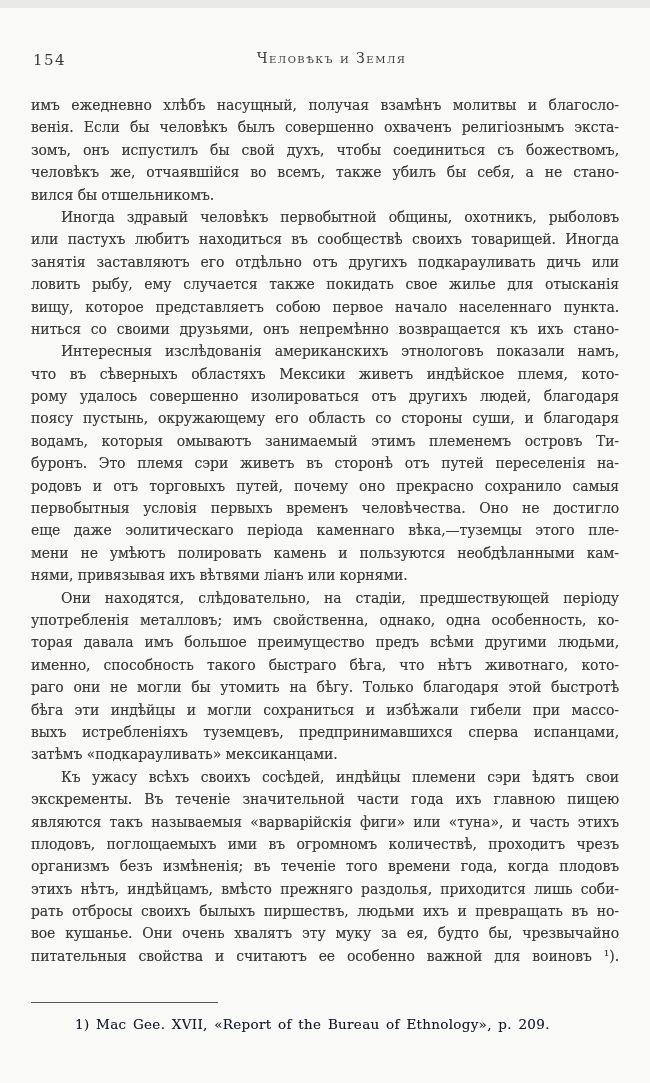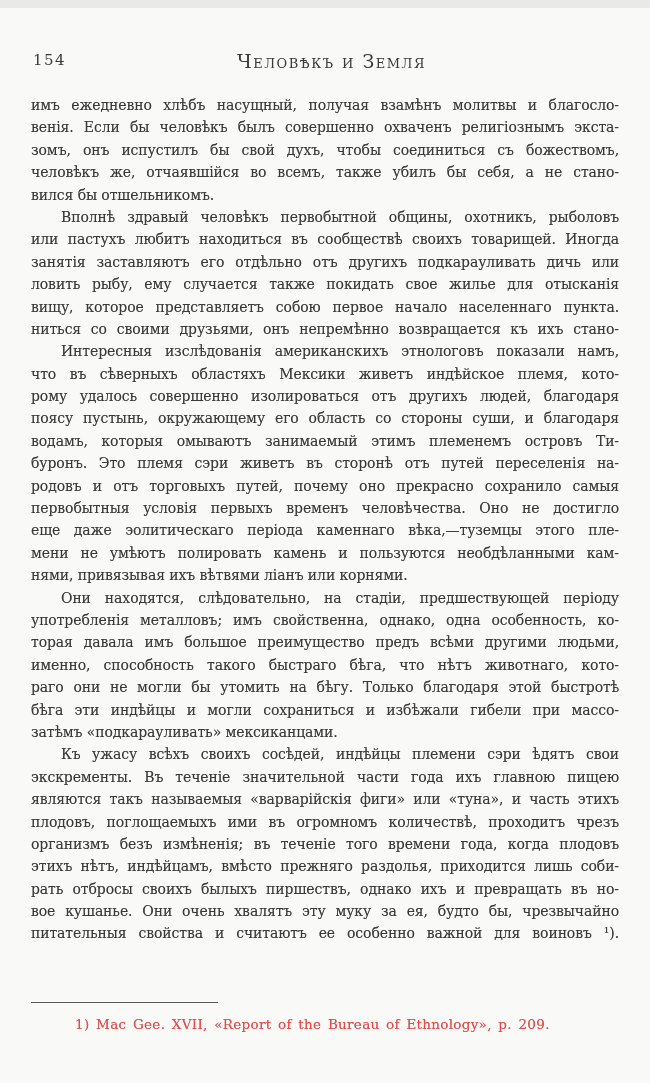--- a/index.html
+++ b/index.html
@@ -32,21 +32,21 @@
     font-size: 15px;
     letter-spacing: 1.5px;
   }
   .running-title {
     position: absolute;
     left: 13px;
     right: 0;
     top: 0;
     text-align: center;
     font-variant: small-caps;
-    font-size: 19px;
+    font-size: 14px;
     letter-spacing: 1.5px;
   }
   
   .body-text {
     position: absolute;
     top: 86px;
     left: 31px;
     width: 588px;
     font-size: 14px;
     line-height: 22.4px;
@@ -76,21 +76,21 @@
     width: 187px;
     height: 0;
     border-top: 1.5px solid #5a5854;
     margin-bottom: 13px;
   }
   .footnote {
     margin-left: 44px;
     font-size: 13.5px;
     letter-spacing: 0.3px;
     word-spacing: 2px;
-    color: #ef4444;
+    color: #0f172a;
     text-shadow: 0 0 0.4px rgba(62, 61, 58, 0.4);
   }
 </style>
 </head>
 <body>
 
 <div class="page">
 
   <div class="header">
     <span class="pagenum">154</span>
@@ -99,21 +99,21 @@
 
   <div class="body-text" id="body-text">
       <div class="para short-last">
         <div class="line">имъ ежедневно хлѣбъ насущный, получая взамѣнъ молитвы и благосло-</div>
         <div class="line">венія. Если бы человѣкъ былъ совершенно охваченъ религіознымъ экста-</div>
         <div class="line">зомъ, онъ испустилъ бы свой духъ, чтобы соединиться съ божествомъ,</div>
         <div class="line">человѣкъ же, отчаявшійся во всемъ, также убилъ бы себя, а не стано-</div>
         <div class="line last">вился бы отшельникомъ.</div>
       </div>
       <div class="para">
-        <div class="line indent">Вполнѣ здравый человѣкъ первобытной общины, охотникъ, рыболовъ</div>
+        <div class="line indent">Иногда здравый человѣкъ первобытной общины, охотникъ, рыболовъ</div>
         <div class="line">или пастухъ любитъ находиться въ сообществѣ своихъ товарищей. Иногда</div>
         <div class="line">занятія заставляютъ его отдѣльно отъ другихъ подкарауливать дичь или</div>
         <div class="line">ловить рыбу, ему случается также покидать свое жилье для отысканія</div>
         <div class="line last">вищу, которое представляетъ собою первое начало населеннаго пункта.</div>
         <div class="line">ниться со своими друзьями, онъ непремѣнно возвращается къ ихъ стано-</div>
       </div>
       <div class="para short-last">
         <div class="line indent">Интересныя изслѣдованія американскихъ этнологовъ показали намъ,</div>
         <div class="line">что въ сѣверныхъ областяхъ Мексики живетъ индѣйское племя, кото-</div>
         <div class="line">рому удалось совершенно изолироваться отъ другихъ людей, благодаря</div>
@@ -126,30 +126,31 @@
         <div class="line">мени не умѣютъ полировать камень и пользуются необдѣланными кам-</div>
         <div class="line last">нями, привязывая ихъ вѣтвями ліанъ или корнями.</div>
       </div>
       <div class="para short-last">
         <div class="line indent">Они находятся, слѣдовательно, на стадіи, предшествующей періоду</div>
         <div class="line">употребленія металловъ; имъ свойственна, однако, одна особенность, ко-</div>
         <div class="line">торая давала имъ большое преимущество предъ всѣми другими людьми,</div>
         <div class="line">именно, способность такого быстраго бѣга, что нѣтъ животнаго, кото-</div>
         <div class="line">раго они не могли бы утомить на бѣгу. Только благодаря этой быстротѣ</div>
         <div class="line">бѣга эти индѣйцы и могли сохраниться и избѣжали гибели при массо-</div>
+        <div class="line">выхъ истребленіяхъ туземцевъ, предпринимавшихся сперва испанцами,</div>
         <div class="line last">затѣмъ «подкарауливать» мексиканцами.</div>
       </div>
       <div class="para">
         <div class="line indent">Къ ужасу всѣхъ своихъ сосѣдей, индѣйцы племени сэри ѣдятъ свои</div>
         <div class="line">экскременты. Въ теченіе значительной части года ихъ главною пищею</div>
         <div class="line">являются такъ называемыя «варварійскія фиги» или «туна», и часть этихъ</div>
         <div class="line">плодовъ, поглощаемыхъ ими въ огромномъ количествѣ, проходитъ чрезъ</div>
         <div class="line">организмъ безъ измѣненія; въ теченіе того времени года, когда плодовъ</div>
         <div class="line">этихъ нѣтъ, индѣйцамъ, вмѣсто прежняго раздолья, приходится лишь соби-</div>
-        <div class="line">рать отбросы своихъ былыхъ пиршествъ, однако ихъ и превращать въ но-</div>
+        <div class="line">рать отбросы своихъ былыхъ пиршествъ, людьми ихъ и превращать въ но-</div>
         <div class="line">вое кушанье. Они очень хвалятъ эту муку за ея, будто бы, чрезвычайно</div>
         <div class="line last">питательныя свойства и считаютъ ее особенно важной для воиновъ ¹).</div>
       </div>
     </div>
 
   <div class="footnote-block">
     <div class="footnote-rule"></div>
     <div class="footnote">1) Mac Gee. XVII, «Report of the Bureau of Ethnology», p. 209.</div>
   </div>
 

